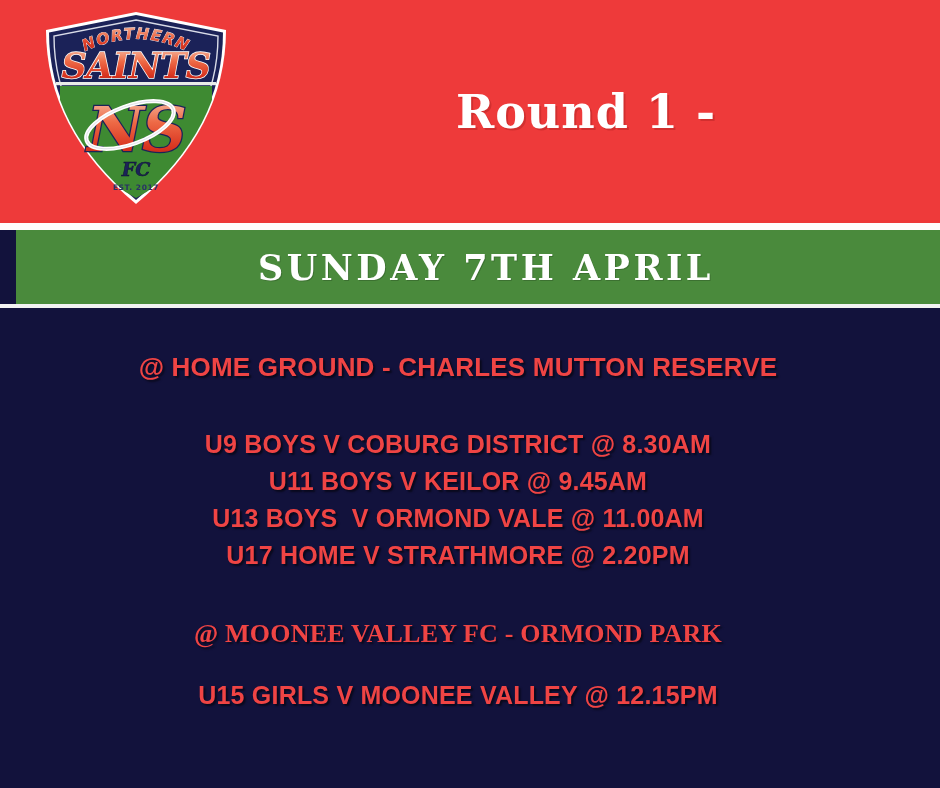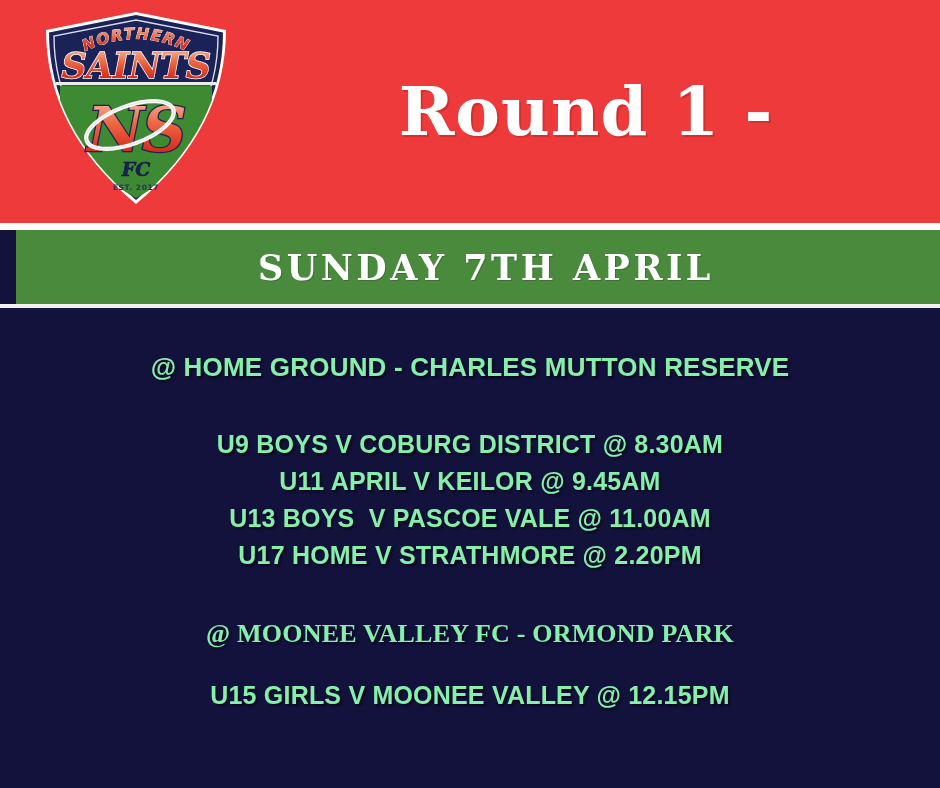--- a/index.html
+++ b/index.html
@@ -72,21 +72,21 @@
     top: 16px;
     width: 672px;
     height: 192px;
     display: flex;
     flex-direction: column;
     align-items: center;
     justify-content: center;
     color: #ffffff;
     font-family: "DejaVu Serif", serif;
     font-weight: bold;
-    font-size: 67px;
+    font-size: 46px;
     line-height: 1.28;
     letter-spacing: 1px;
     text-align: center;
     text-shadow: 2px 2px 0 rgba(140,20,20,0.28);
   }
   .title-line { display: block; white-space: nowrap; }
 
   
   .date-banner {
     color: #ffffff;
@@ -95,25 +95,25 @@
     font-size: 35px;
     letter-spacing: 3.5px;
     text-align: center;
     white-space: nowrap;
     text-shadow: 1px 1px 0 rgba(0,0,0,0.18);
   }
 
   
   .content {
     position: absolute;
-    left: 16px;
+    left: 4px;
     top: 308px;
     width: 908px;
     text-align: center;
-    color: #86efac;
+    color: #ef4444;
   }
   .venue {
     font-family: "Liberation Sans", sans-serif;
     font-weight: bold;
     font-size: 26px;
     letter-spacing: 0.2px;
     text-shadow: 2px 2px 2px rgba(0,0,0,0.55);
     white-space: nowrap;
   }
   .venue-1 { margin-top: 44px; }
@@ -214,22 +214,22 @@
   <div class="band-white-2"></div>
 
   <div class="band-navy"></div>
 
   <div class="content">
 
     <div class="venue venue-1">@ HOME GROUND - CHARLES MUTTON RESERVE</div>
 
     <ul class="match-list group-1">
       <li class="match">U9 BOYS V COBURG DISTRICT @ 8.30AM</li>
-      <li class="match">U11 APRIL V KEILOR @ 9.45AM</li>
-      <li class="match">U13 BOYS  V PASCOE VALE @ 11.00AM</li>
+      <li class="match">U11 BOYS V KEILOR @ 9.45AM</li>
+      <li class="match">U13 BOYS  V ORMOND VALE @ 11.00AM</li>
       <li class="match">U17 HOME V STRATHMORE @ 2.20PM</li>
     </ul>
 
     <div class="venue venue-2">@ MOONEE VALLEY FC - ORMOND PARK</div>
 
     <ul class="match-list group-2">
       <li class="match">U15 GIRLS V MOONEE VALLEY @ 12.15PM</li>
     </ul>
 
   </div>

